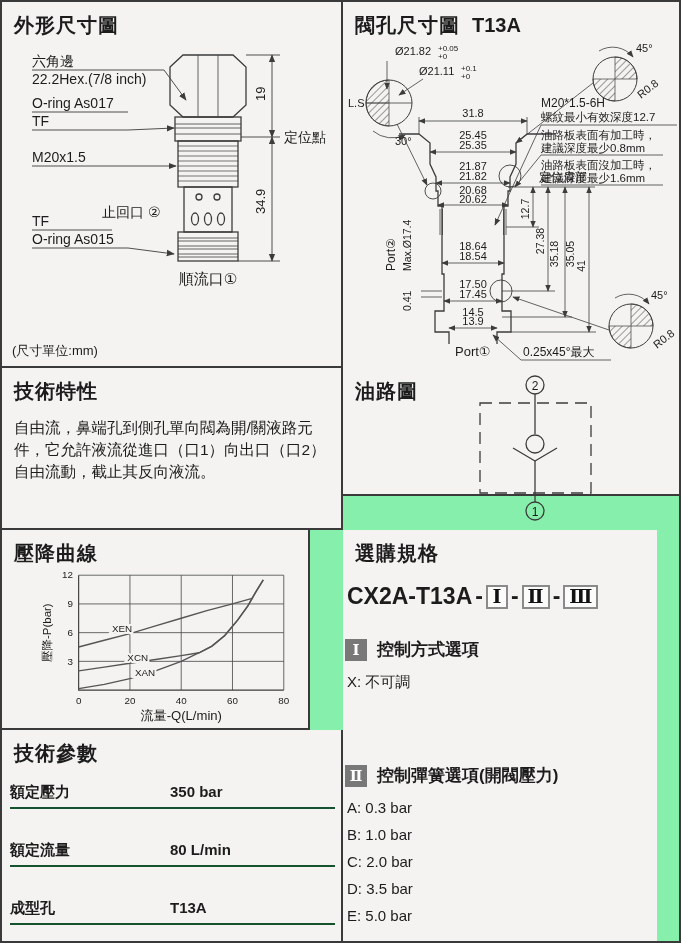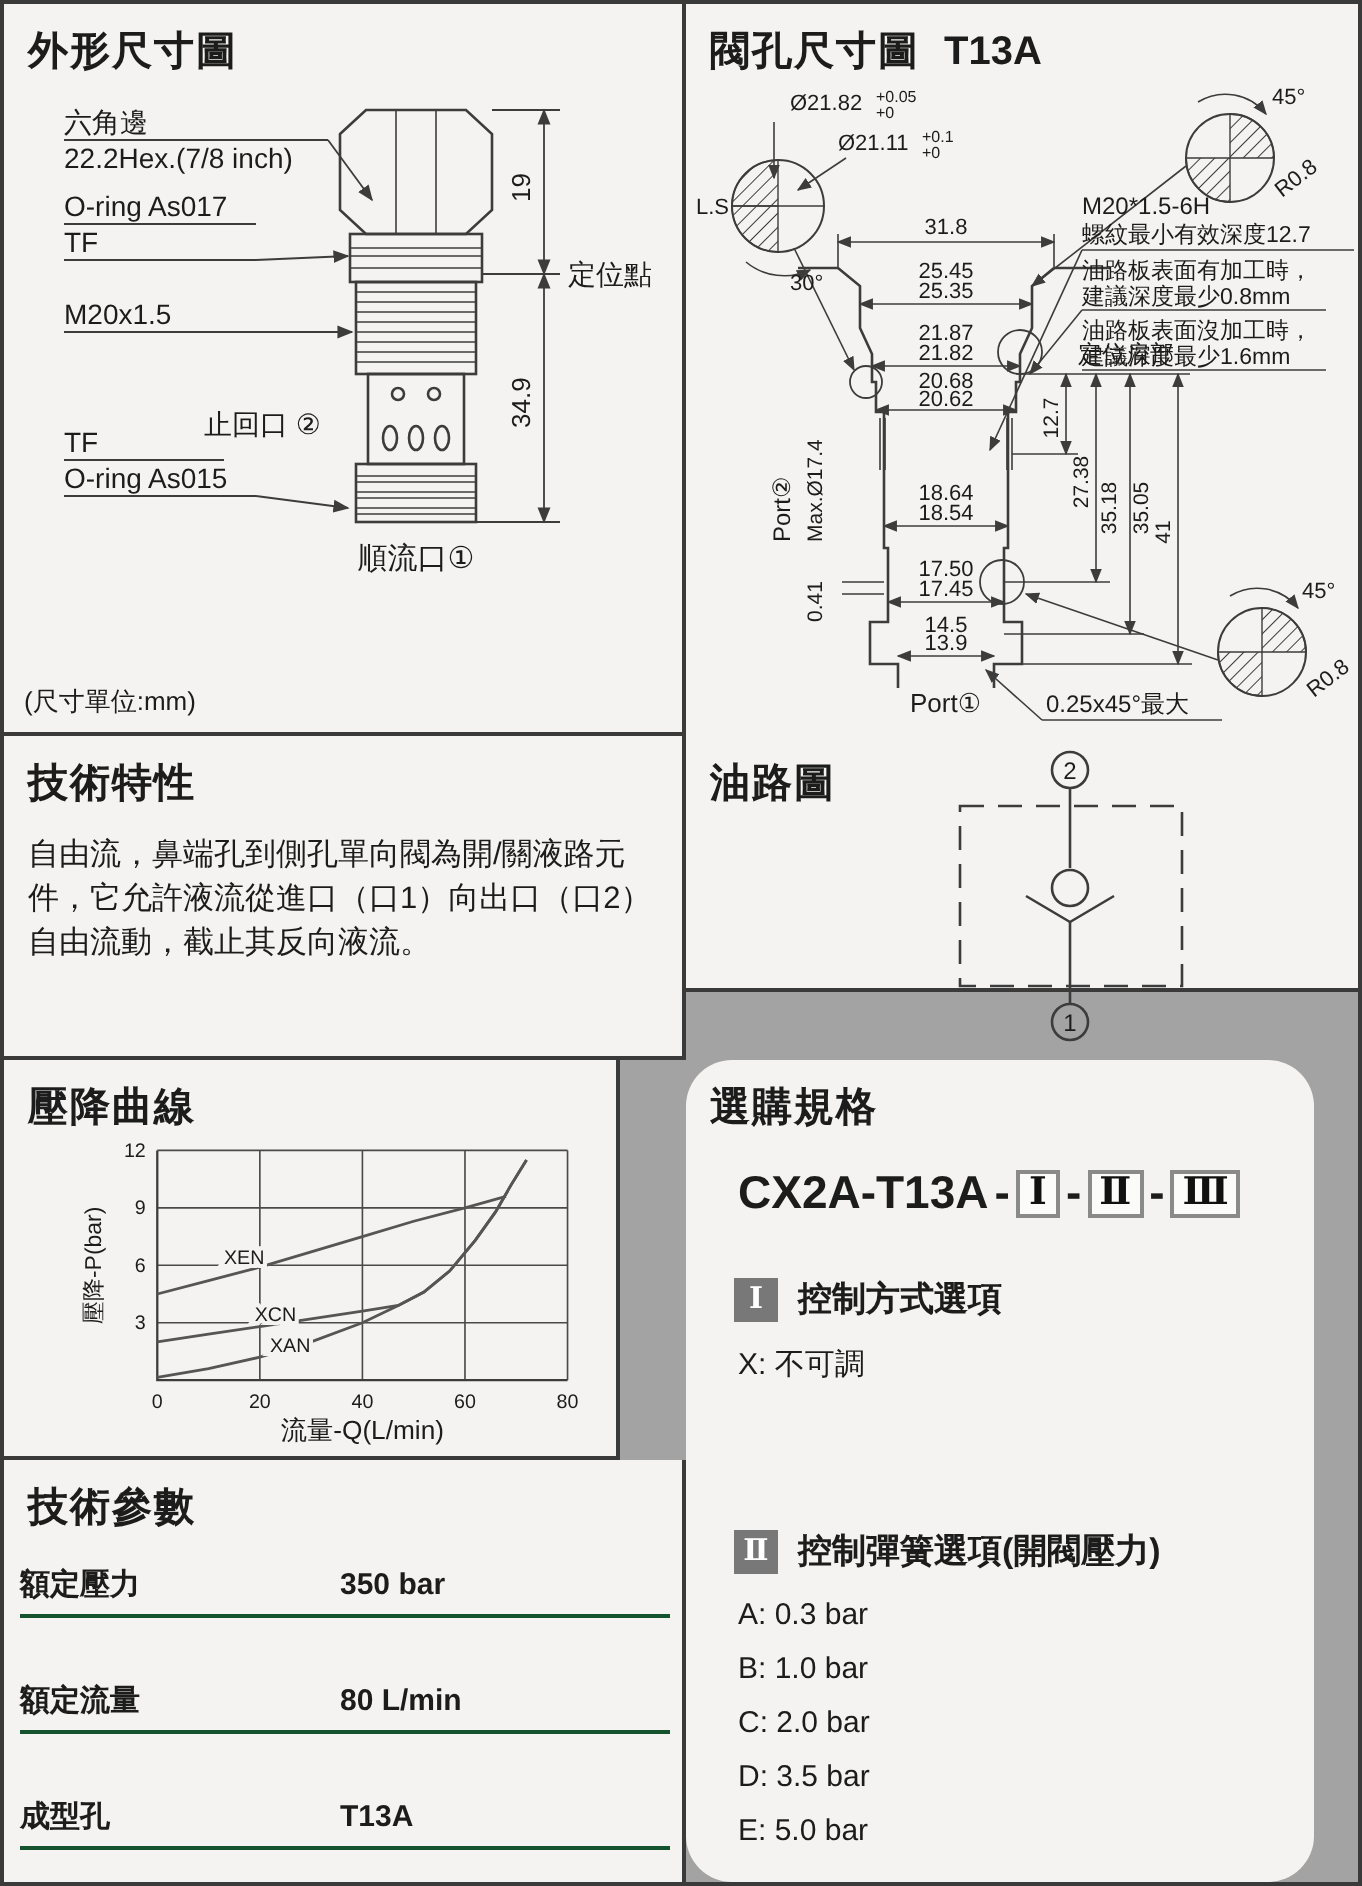--- a/index.html
+++ b/index.html
@@ -1,43 +1,43 @@
 <!DOCTYPE html>
 <html><head>
 <meta charset="utf-8">
 <style>
   html,body{margin:0;padding:0;background:#e8e7e5;}
   *{box-sizing:border-box;}
   #page{
     position:relative;width:681px;height:943px;margin:0 auto;
-    background:#a3a3a3;border:2px solid #3a3a3a;
+    background:#86efac;border:2px solid #3a3a3a;
     font-family:"Liberation Sans","DejaVu Sans",sans-serif;color:#1c1c1c;
     overflow:hidden;
   }
   .panel{position:absolute;background:#f4f3f1;}
   #p-outline {left:0;  top:0;  width:341px;height:366px;border-right:2px solid #3a3a3a;border-bottom:2px solid #3a3a3a;}
   #p-cavity  {left:341px;top:0;width:338px;height:448px;border-bottom:2px solid #3a3a3a;}
   #p-features{left:0;  top:366px;width:341px;height:162px;border-right:2px solid #3a3a3a;border-bottom:2px solid #3a3a3a;}
   #p-circuit {left:341px;top:366px;width:338px;height:128px;border-bottom:2px solid #3a3a3a;}
   #p-curve   {left:0;  top:528px;width:308px;height:200px;border-right:2px solid #3a3a3a;border-bottom:2px solid #3a3a3a;}
-  #p-ordering{left:341px;top:528px;width:314px;height:411px;border-radius:23px;}
+  #p-ordering{left:341px;top:528px;width:314px;height:411px;}
   #p-params  {left:0;  top:728px;width:341px;height:211px;border-right:2px solid #3a3a3a;}
   .panel-title{font-size:20px;font-weight:bold;padding:10px 0 0 12px;letter-spacing:1px;}
   .panel-title .latin{letter-spacing:0;margin-left:12px;}
   svg{display:block;}
   svg text{font-family:"Liberation Sans","DejaVu Sans",sans-serif;fill:#1c1c1c;}
   .unit-note{position:absolute;left:10px;bottom:6px;font-size:13px;margin-top:13px;}
   
   .features-body{font-size:15.5px;line-height:22px;padding:12px 12px 0 12px;}
   
   .tick{font-size:12px;}
   .axis-label{font-size:16px;}
   .series-lbl{font-size:12px;paint-order:stroke;stroke:#f4f3f1;stroke-width:5px;}
   
-  #p-ordering .inner{padding:0 24px;}
+  #p-ordering .inner{padding:0 2px;}
   .model-row{margin:16px 0 0 2px;font-size:23px;font-weight:bold;display:flex;align-items:center;}
   .model-dash{margin:0 3px;font-weight:bold;}
   .numbox{
     display:inline-flex;align-items:center;justify-content:center;
     min-width:22px;height:24px;padding:0 4px;border:2px solid #8a8a8a;
     font-family:"Liberation Serif","DejaVu Serif",serif;font-size:19px;font-weight:bold;color:#111;background:#fbfbfa;
   }
   .sec-head{display:flex;align-items:center;font-size:17px;font-weight:bold;margin:28px 0 12px 0;}
   .numchip{
     display:inline-flex;align-items:center;justify-content:center;

